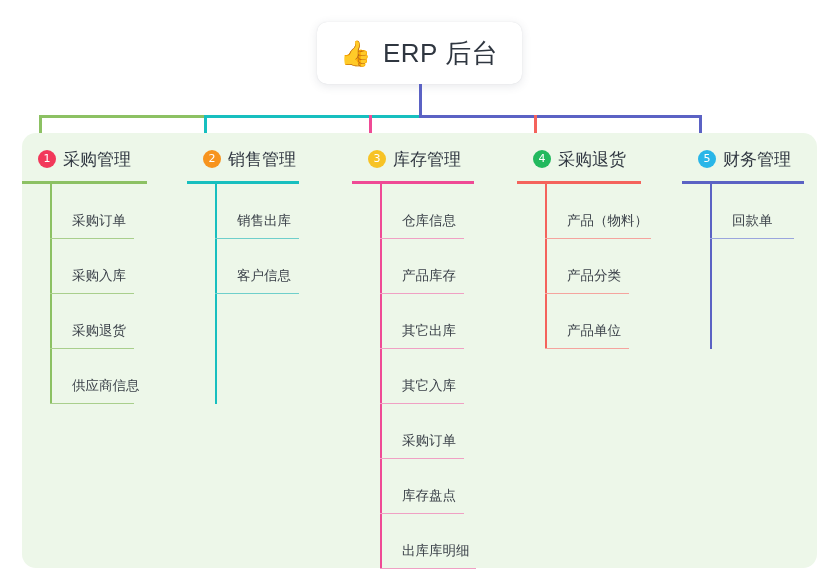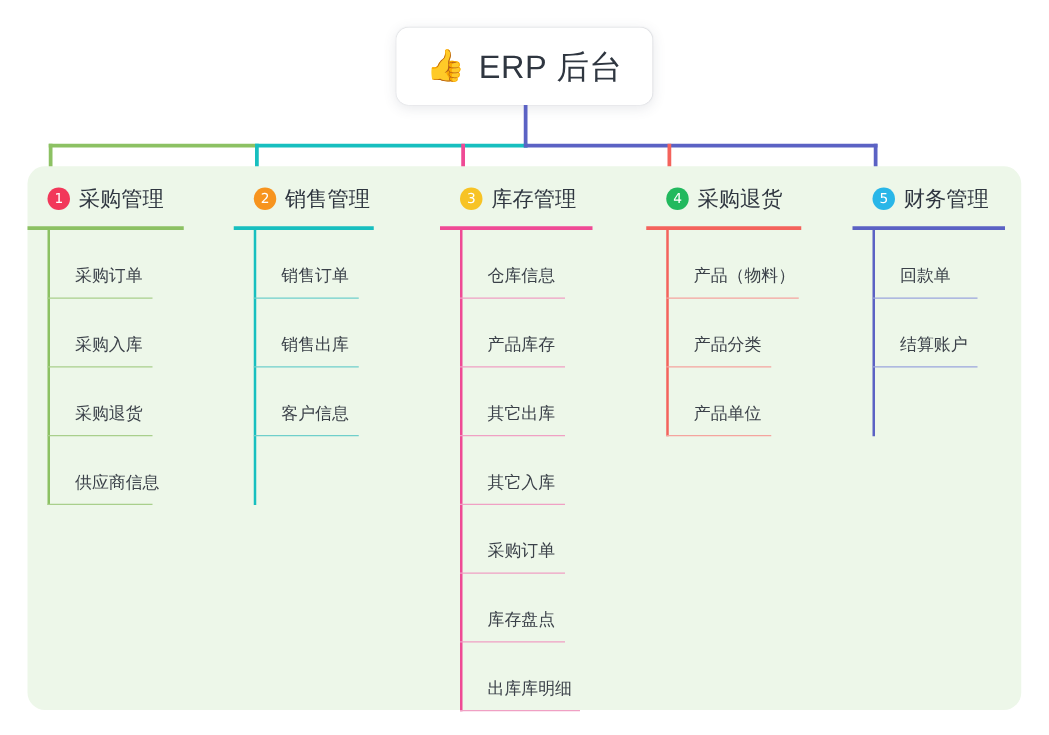--- a/index.html
+++ b/index.html
@@ -48,21 +48,21 @@
   }
   .badge {
     width: 18px; height: 18px; border-radius: 50%;
     color: #fff; font-size: 11px; line-height: 18px;
     text-align: center; flex: none;
     font-family: "DejaVu Sans", sans-serif;
   }
   .head-label { font-size: 17px; color: #2f3640; white-space: nowrap; }
   .head-rule { height: 3px; margin-top: 5px; }
 
-  .items { position: relative; margin-top: 0; }
+  .items { position: relative; margin-top: 0; margin-left: 12px; }
   .spine { position: absolute; left: 16px; top: 0; width: 2px; }
   .item {
     position: relative;
     height: 55px;
     margin-left: 16px;
   }
   .item-label {
     position: absolute; left: 22px; bottom: 9px;
     font-size: 13.5px; color: #3b4149; white-space: nowrap;
   }
@@ -123,24 +123,20 @@
         </div>
         <div class="col" style="left: 165px; width: 160px; top: 9px;">
           <div class="col-head">
             <span class="badge" style="background: rgb(247, 148, 30);">2</span>
             <span class="head-label">销售管理</span>
           </div>
           <div class="head-rule" style="background: rgb(23, 191, 191); width: 112px; margin-left: 0px;"></div>
           <div class="items">
             <div class="spine" style="background: rgb(23, 191, 191); height: 220px;"></div>
             <div class="item">
-              <span class="item-label">销售订单</span>
-              <div class="item-rule" style="background: rgb(111, 207, 203); width: 84px;"></div>
-            </div>
-            <div class="item">
               <span class="item-label">销售出库</span>
               <div class="item-rule" style="background: rgb(111, 207, 203); width: 84px;"></div>
             </div>
             <div class="item">
               <span class="item-label">客户信息</span>
               <div class="item-rule" style="background: rgb(111, 207, 203); width: 84px;"></div>
             </div>
           </div>
         </div>
         <div class="col" style="left: 330px; width: 160px; top: 9px;">
@@ -208,22 +204,18 @@
             <span class="badge" style="background: rgb(41, 182, 232);">5</span>
             <span class="head-label">财务管理</span>
           </div>
           <div class="head-rule" style="background: rgb(91, 98, 196); width: 122px; margin-left: 0px;"></div>
           <div class="items">
             <div class="spine" style="background: rgb(91, 98, 196); height: 165px;"></div>
             <div class="item">
               <span class="item-label">回款单</span>
               <div class="item-rule" style="background: rgb(154, 165, 221); width: 84px;"></div>
             </div>
-            <div class="item">
-              <span class="item-label">结算账户</span>
-              <div class="item-rule" style="background: rgb(154, 165, 221); width: 84px;"></div>
-            </div>
           </div>
         </div>
       </div>
   </div>
 
 </div>
 
 </body></html>

